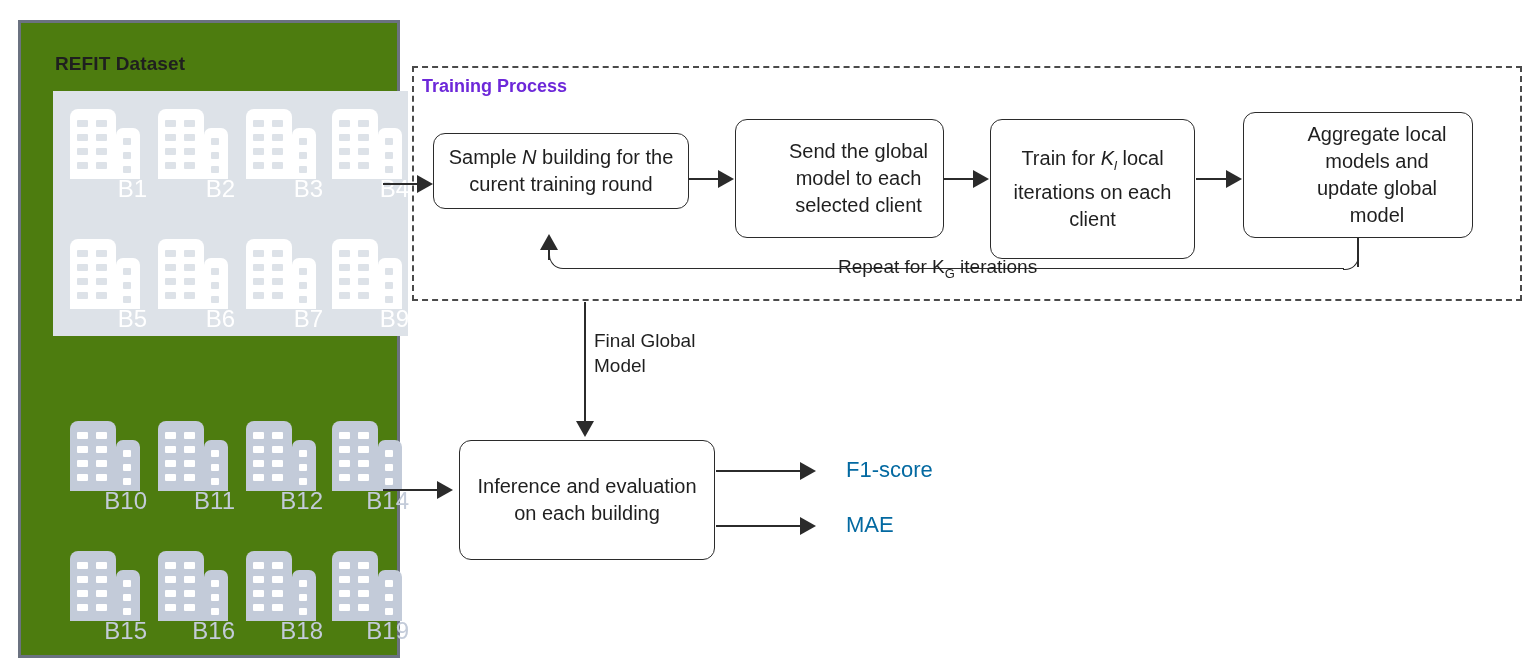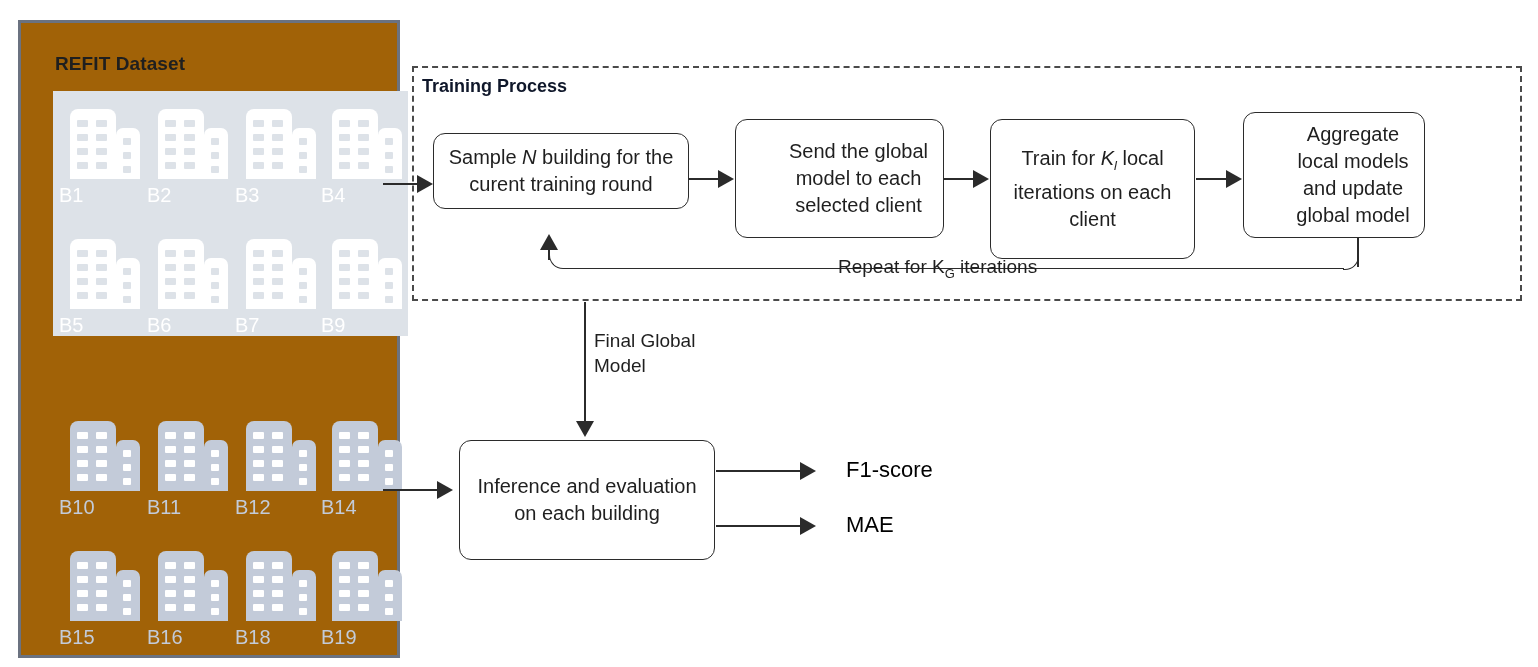--- a/index.html
+++ b/index.html
@@ -2,64 +2,64 @@
 <html><head>
 <meta charset="utf-8">
 <style>
   html,body{margin:0;padding:0;background:#ffffff;}
   body{width:1538px;height:667px;font-family:"Liberation Sans",sans-serif;color:#1f1f1f;}
   #stage{position:relative;width:1538px;height:667px;overflow:hidden;background:#fff;}
 
   
   #dataset-panel{
     position:absolute;left:18px;top:20px;width:382px;height:638px;
-    border:3px solid #6b7280;background:#a16207;box-sizing:border-box;
+    border:3px solid #6b7280;background:#4d7c0f;box-sizing:border-box;
   }
   #dataset-title{
     position:absolute;left:34px;top:30px;font-size:19px;font-weight:bold;color:#1f1f1f;
     letter-spacing:.1px;
   }
   #train-group{
     position:absolute;left:32px;top:68px;width:355px;height:245px;background:#dde2e8;
   }
   #test-group{
     position:absolute;left:32px;top:380px;width:355px;height:245px;background:transparent;
   }
   .bgrid{position:absolute;left:0;top:0;width:100%;height:100%;}
   .bcell{position:absolute;width:88px;height:115px;}
   .bcell .ico{position:absolute;left:50%;top:2px;transform:translateX(-50%);}
   .bcell .lbl{
-    position:absolute;left:0;top:80px;width:100%;text-align:left;
-    font-size:20px;line-height:20px;
+    position:absolute;left:0;top:74px;width:100%;text-align:right;
+    font-size:24px;line-height:20px;
   }
   #train-group .lbl{color:#ffffff;}
   #test-group  .lbl{color:#c3cbd9;}
 
   
   #training-box{
     position:absolute;left:412px;top:66px;width:1110px;height:235px;
     border:2px dashed #4a4a4a;box-sizing:border-box;background:transparent;
   }
   #training-title{
-    position:absolute;left:422px;top:76px;font-size:18px;font-weight:bold;color:#0f172a;
+    position:absolute;left:422px;top:76px;font-size:18px;font-weight:bold;color:#6d28d9;
   }
 
   
   .pbox{
     position:absolute;border:1.6px solid #2b2b2b;border-radius:12px;background:#ffffff;
     box-sizing:border-box;display:flex;align-items:center;justify-content:center;
     text-align:center;font-size:20px;line-height:27px;color:#1f1f1f;padding:4px 10px;
   }
   .pbox em{font-style:italic;}
   .pbox sub{font-size:13px;font-style:italic;}
 
   #box-sample   {left:433px; top:133px; width:256px; height:76px;}
   #box-send     {left:735px; top:119px; width:209px; height:119px;padding-left:48px;}
   #box-train    {left:990px; top:119px; width:205px; height:140px;}
-  #box-aggregate{left:1243px;top:112px; width:182px; height:126px;padding-left:48px;}
+  #box-aggregate{left:1243px;top:112px; width:230px; height:126px;padding-left:48px;}
   #box-inference{left:459px; top:440px; width:256px; height:120px;}
 
   
   .ln{position:absolute;background:#2b2b2b;}
   .hl{height:1.6px;}
   .vl{width:1.6px;}
   .arrow-r{
     position:absolute;width:0;height:0;
     border-top:9px solid transparent;border-bottom:9px solid transparent;
     border-left:16px solid #2b2b2b;
@@ -72,21 +72,21 @@
   .arrow-d{
     position:absolute;width:0;height:0;
     border-left:9px solid transparent;border-right:9px solid transparent;
     border-top:16px solid #2b2b2b;
   }
   .loop-corner{
     position:absolute;border:1.6px solid #2b2b2b;background:transparent;
   }
 
   .elabel{position:absolute;font-size:19px;line-height:25px;color:#1f1f1f;}
-  .olabel{position:absolute;font-size:21px;line-height:24px;color:#000000;}
+  .olabel{position:absolute;font-size:21px;line-height:24px;color:#0369a1;}
   .olabel.big{font-size:22px;}
 </style>
 </head>
 <body>
 
 <div id="stage">
 
   <div id="dataset-panel">
     <div id="dataset-title">REFIT Dataset</div>
 

